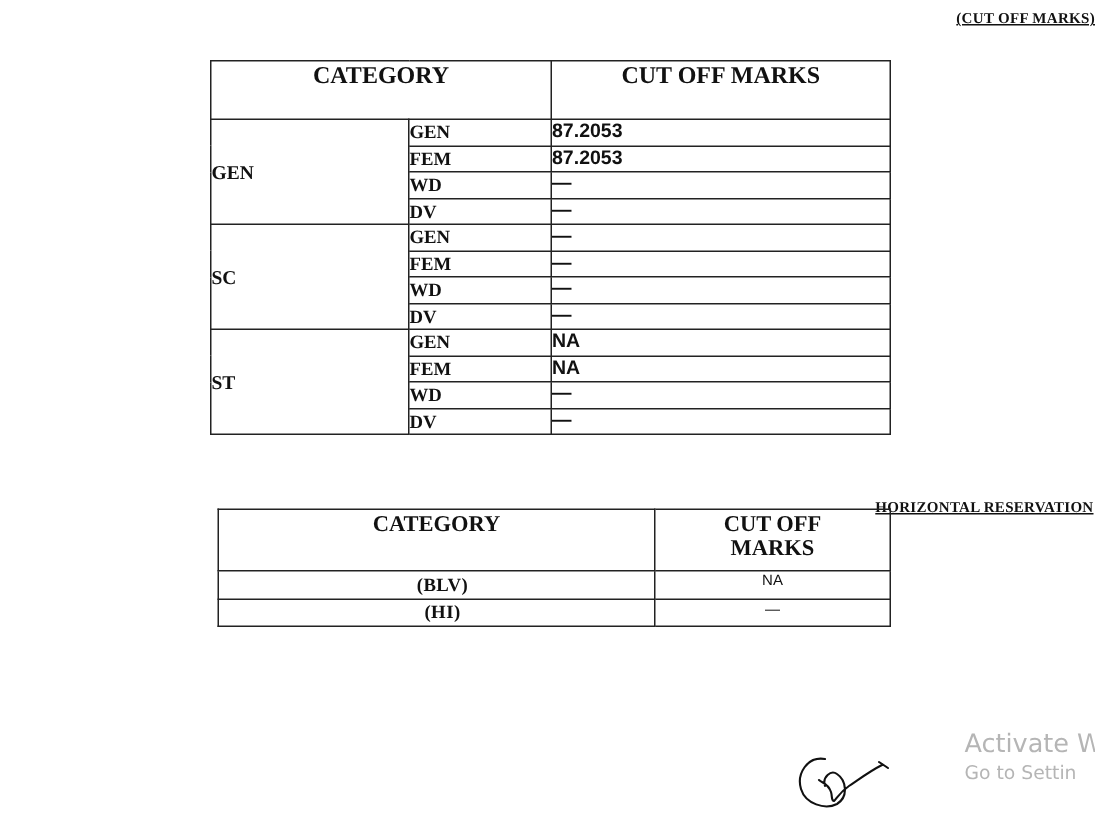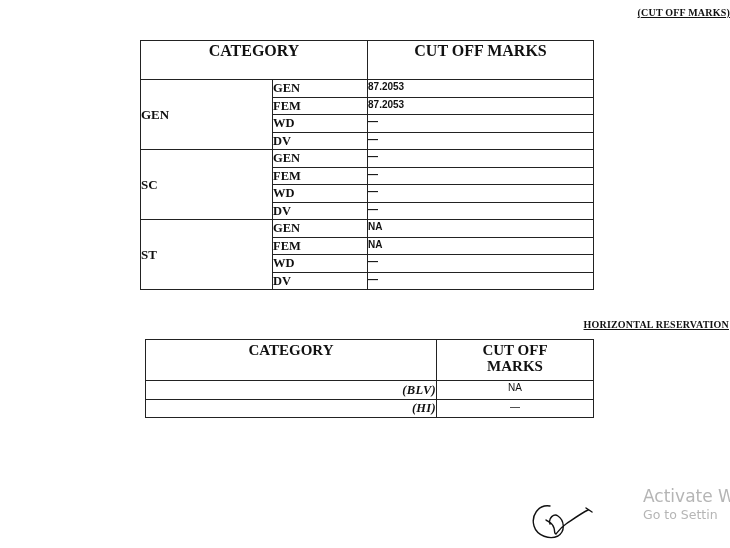--- a/index.html
+++ b/index.html
@@ -6,32 +6,32 @@
     body {
       width:730px; height:548px; background:#ffffff; position:relative; overflow:hidden;
       font-family:"Liberation Serif", "DejaVu Serif", serif; color:#111;
     }
     .title {
       position:absolute; left:0; width:730px; text-align:right;
       font-weight:bold; font-size:10px; text-decoration:underline; letter-spacing:0.2px;
     }
     #t1-title { top:7px; left:0; width:730px; padding-left:0; }
     #t1-title span { position:relative; left:0; }
-    #t2-title { top:319px; left:-1px; }
+    #t2-title { top:333px; left:-1px; }
     table { position:absolute; border-collapse:collapse; table-layout:fixed; }
     td, th { border:1.3px solid #222; padding:0; }
     #t1 { left:140px; top:40px; width:453px; }
     #t1 th { height:37px; font-size:16px; vertical-align:top; padding-top:1px; }
     #t1 td { height:16.5px; font-size:12.5px; font-weight:bold; text-align:left; line-height:14px; }
     #t1 td.grp { font-size:13px; }
-    #t1 td.val { font-family:"Liberation Sans", "DejaVu Sans", sans-serif; font-size:10px; vertical-align:top; }
+    #t1 td.val { font-family:"Liberation Sans", "DejaVu Sans", sans-serif; font-size:13px; vertical-align:top; }
     #t2 { left:145px; top:339px; width:448px; }
     #t2 th { height:38px; font-size:15px; vertical-align:top; line-height:16px; padding-top:2px; }
     #t2 td { height:17.5px; font-size:12.5px; font-weight:bold; line-height:14px; }
-    #t2 td.lab { text-align:right; padding-left:8px; letter-spacing:0.3px;font-style:italic; }
+    #t2 td.lab { text-align:center; padding-left:8px; letter-spacing:0.3px; }
     #t2 td.val { text-align:center; font-family:"Liberation Sans", "DejaVu Sans", sans-serif; font-size:10px; font-weight:normal; vertical-align:top; }
     .signature { position:absolute; left:528px; top:498px; width:70px; height:44px; }
     .watermark {
       position:absolute; left:643px; top:486px; font-family:"DejaVu Sans", sans-serif;
       color:#b5b5b5; white-space:nowrap;
     }
     .watermark .l1 { font-size:17px; line-height:20px; }
     .watermark .l2 { font-size:12.5px; line-height:18px; }
   </style>
 </head>

